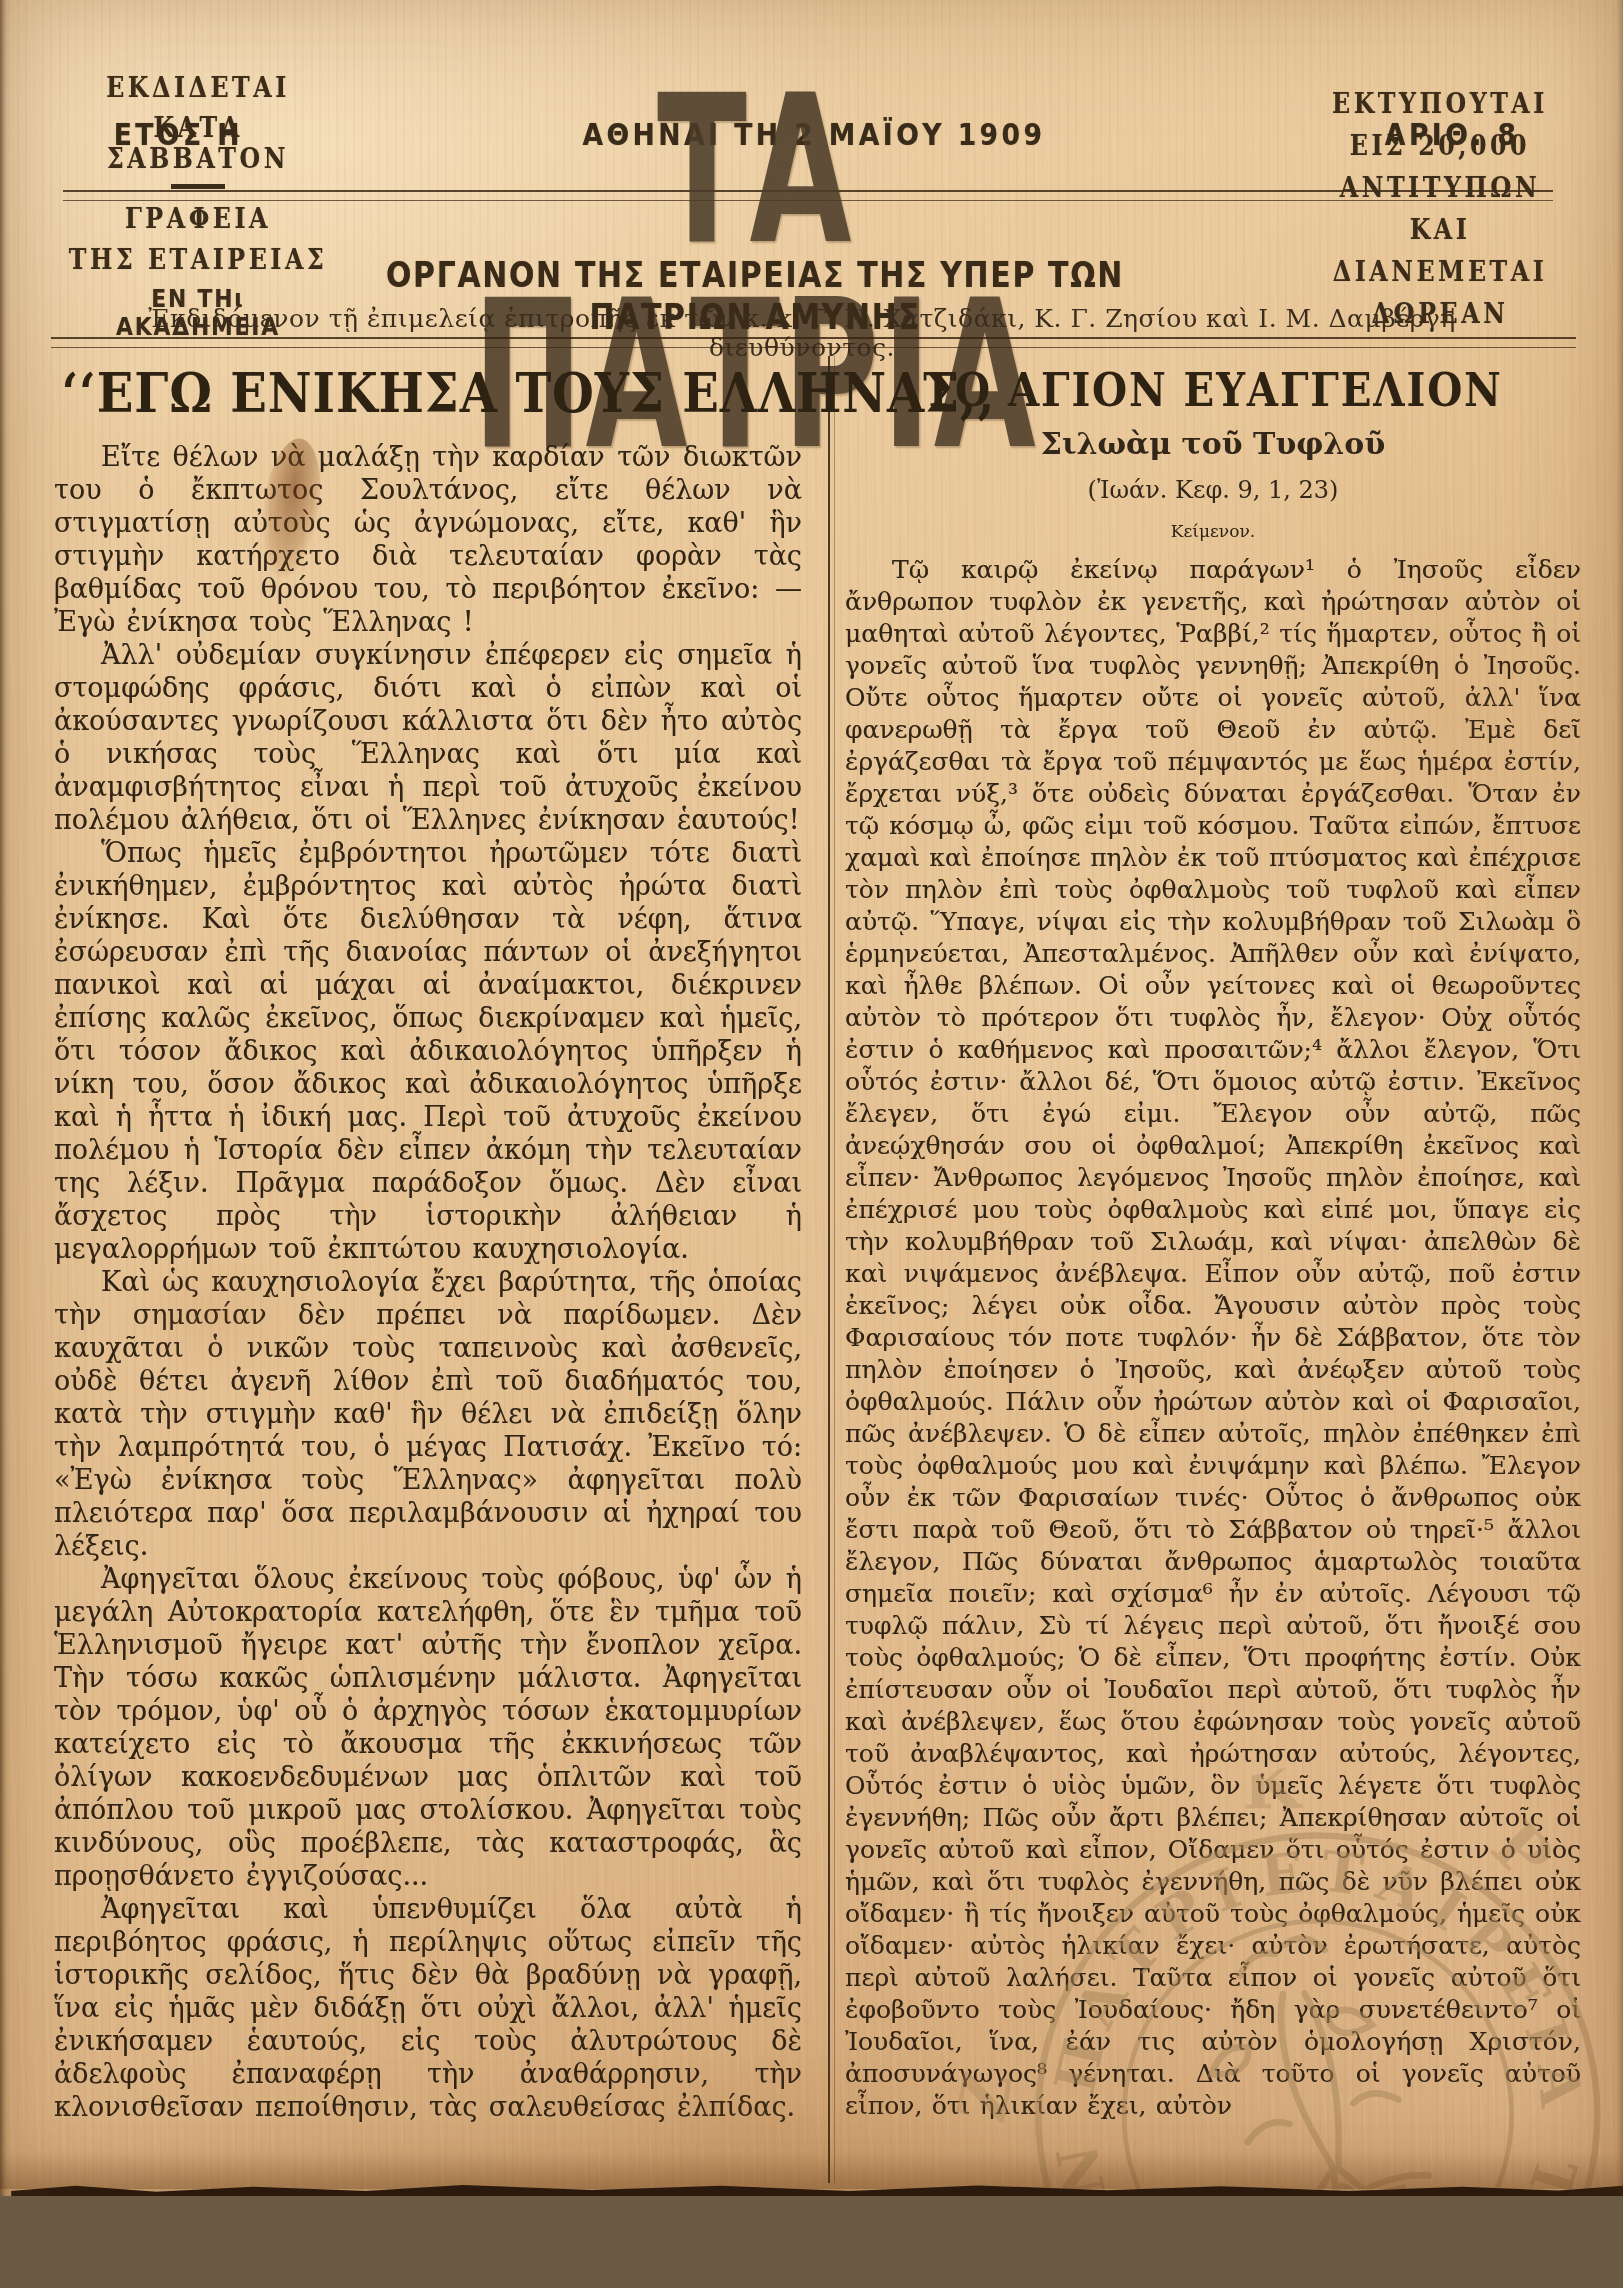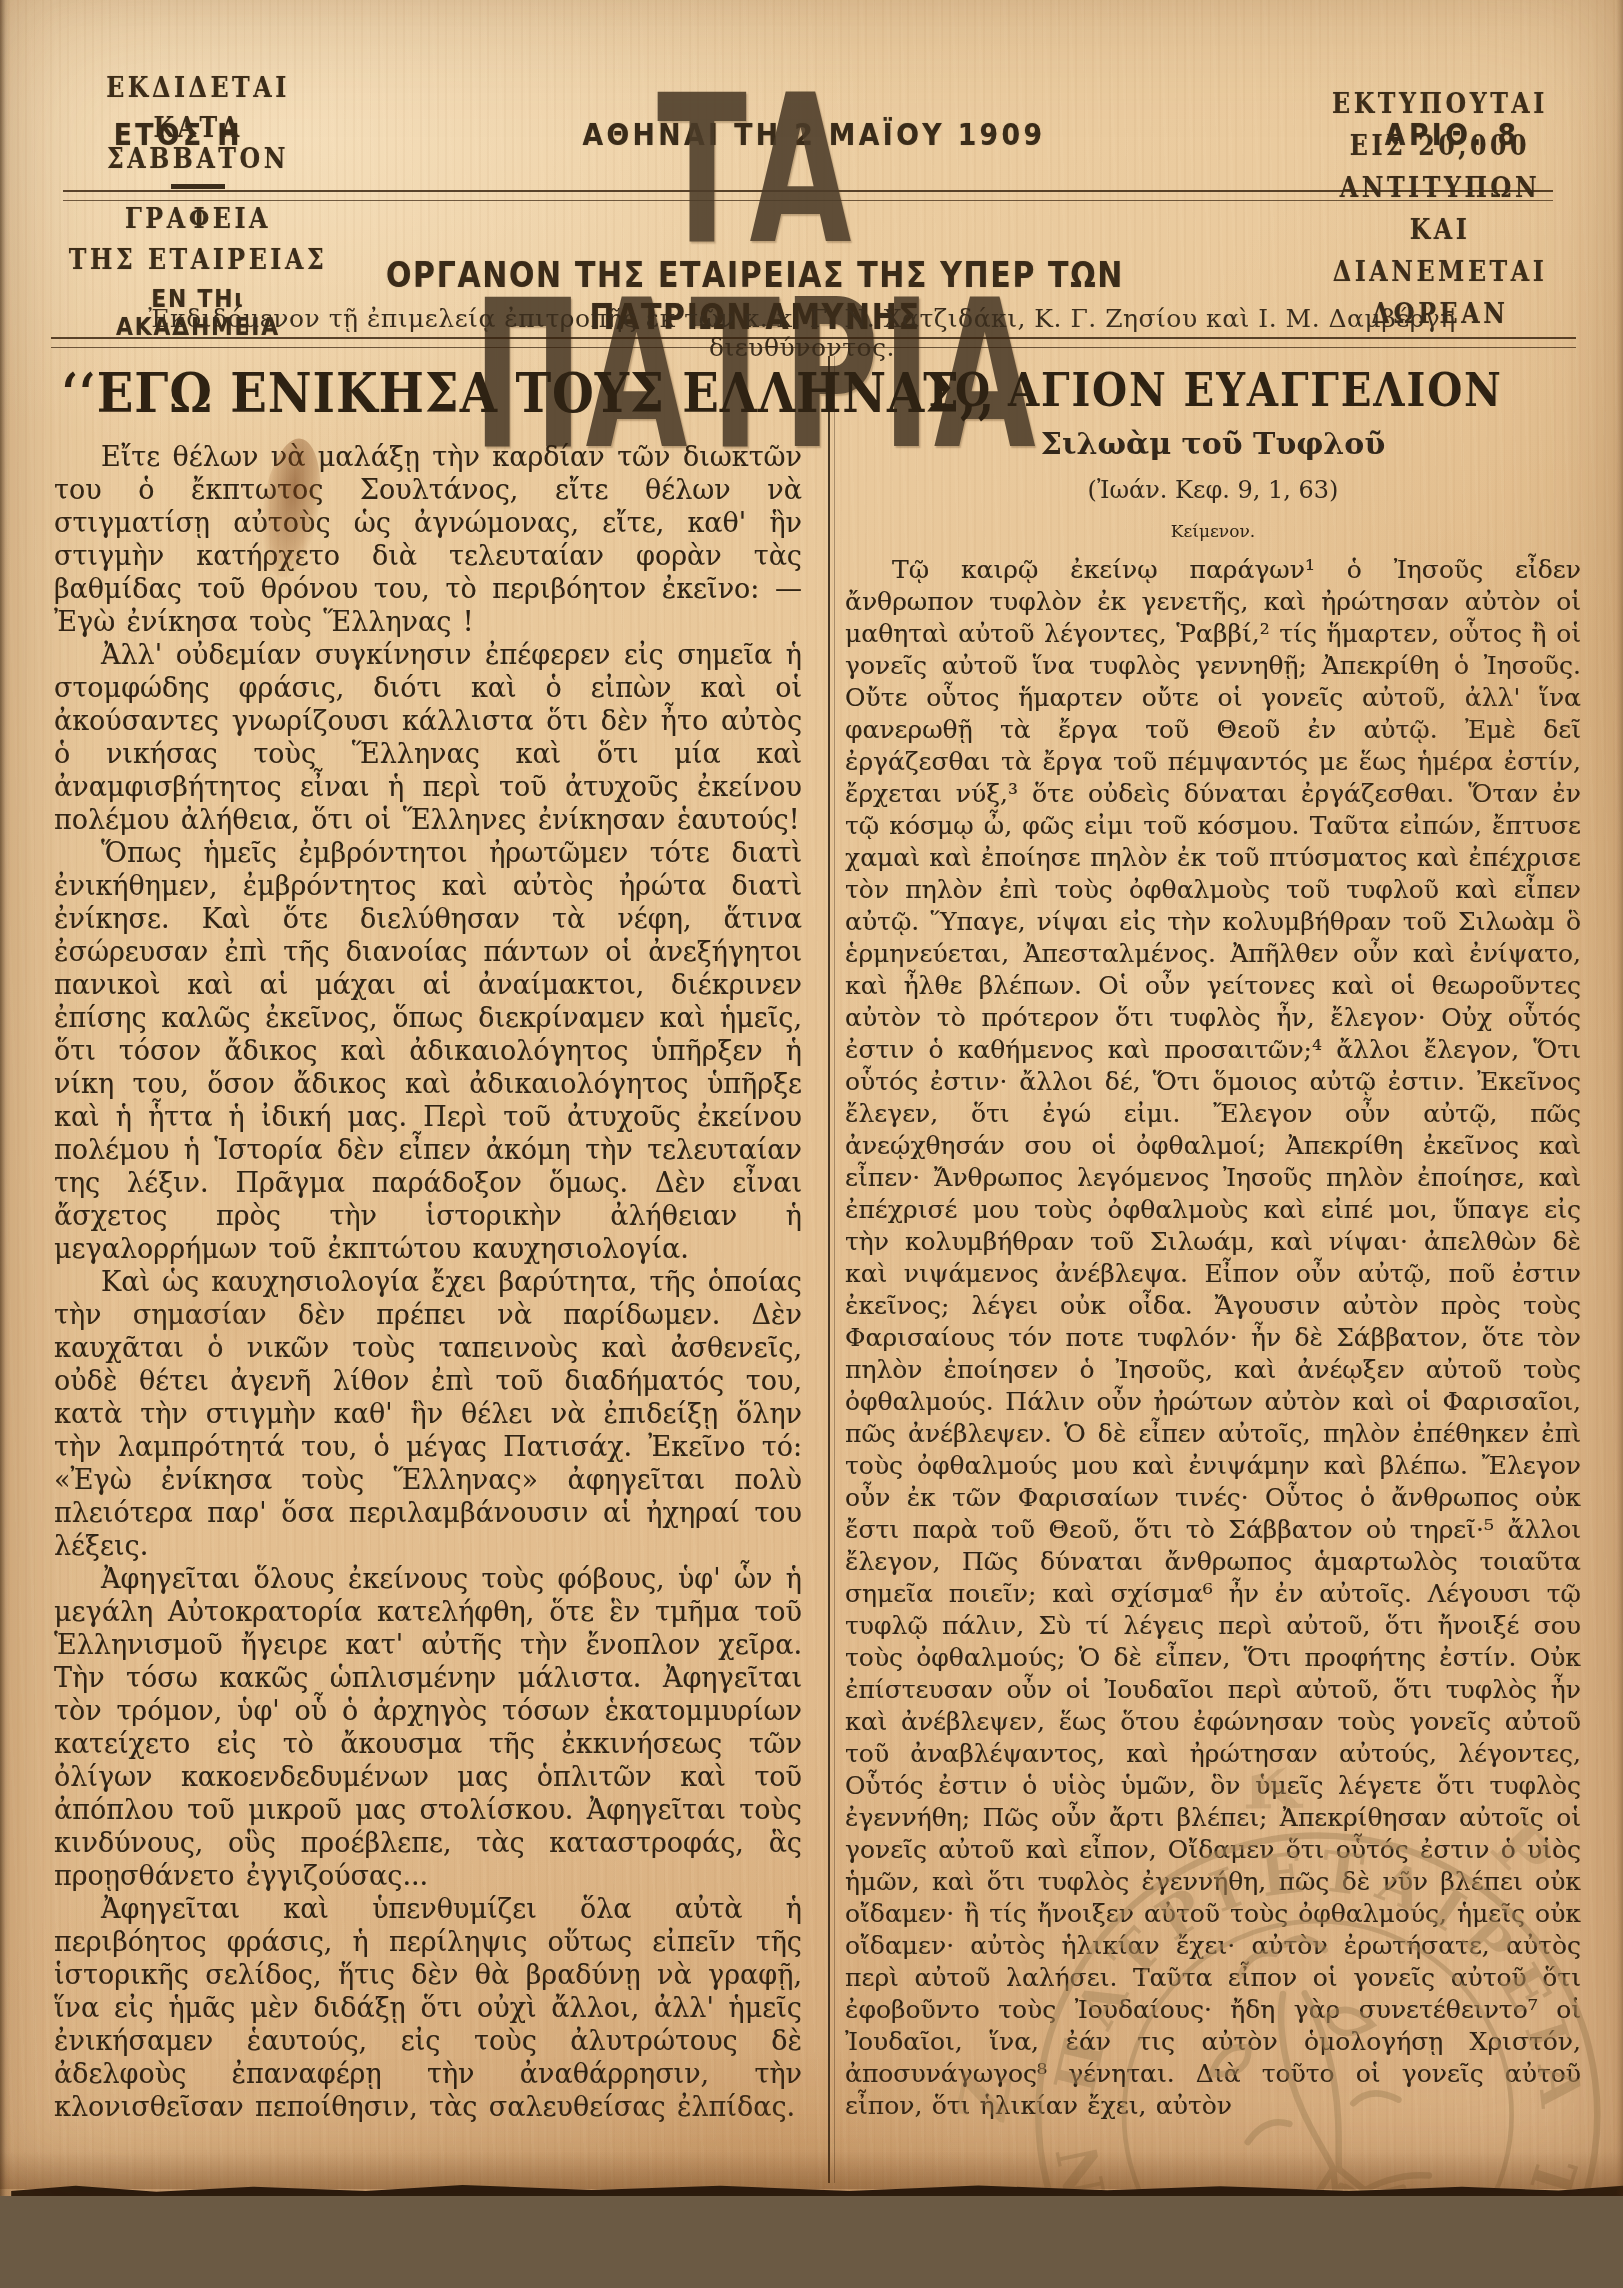--- a/index.html
+++ b/index.html
@@ -157,21 +157,21 @@
       <p>Ὅπως ἡμεῖς ἐμβρόντητοι ἠρωτῶμεν τότε διατὶ ἐνικήθημεν, ἐμβρόντητος καὶ αὐτὸς ἠρώτα διατὶ ἐνίκησε. Καὶ ὅτε διελύθησαν τὰ νέφη, ἅτινα ἐσώρευσαν ἐπὶ τῆς διανοίας πάντων οἱ ἀνεξήγητοι πανικοὶ καὶ αἱ μάχαι αἱ ἀναίμακτοι, διέκρινεν ἐπίσης καλῶς ἐκεῖνος, ὅπως διεκρίναμεν καὶ ἡμεῖς, ὅτι τόσον ἄδικος καὶ ἀδικαιολόγητος ὑπῆρξεν ἡ νίκη του, ὅσον ἄδικος καὶ ἀδικαιολόγητος ὑπῆρξε καὶ ἡ ἧττα ἡ ἰδική μας. Περὶ τοῦ ἀτυχοῦς ἐκείνου πολέμου ἡ Ἱστορία δὲν εἶπεν ἀκόμη τὴν τελευταίαν της λέξιν. Πρᾶγμα παράδοξον ὅμως. Δὲν εἶναι ἄσχετος πρὸς τὴν ἱστορικὴν ἀλήθειαν ἡ μεγαλορρήμων τοῦ ἐκπτώτου καυχησιολογία.</p>
       <p>Καὶ ὡς καυχησιολογία ἔχει βαρύτητα, τῆς ὁποίας τὴν σημασίαν δὲν πρέπει νὰ παρίδωμεν. Δὲν καυχᾶται ὁ νικῶν τοὺς ταπεινοὺς καὶ ἀσθενεῖς, οὐδὲ θέτει ἀγενῆ λίθον ἐπὶ τοῦ διαδήματός του, κατὰ τὴν στιγμὴν καθ' ἣν θέλει νὰ ἐπιδείξῃ ὅλην τὴν λαμπρότητά του, ὁ μέγας Πατισάχ. Ἐκεῖνο τό: «Ἐγὼ ἐνίκησα τοὺς Ἕλληνας» ἀφηγεῖται πολὺ πλειότερα παρ' ὅσα περιλαμβάνουσιν αἱ ἠχηραί του λέξεις.</p>
       <p>Ἀφηγεῖται ὅλους ἐκείνους τοὺς φόβους, ὑφ' ὧν ἡ μεγάλη Αὐτοκρατορία κατελήφθη, ὅτε ἓν τμῆμα τοῦ Ἑλληνισμοῦ ἤγειρε κατ' αὐτῆς τὴν ἔνοπλον χεῖρα. Τὴν τόσω κακῶς ὡπλισμένην μάλιστα. Ἀφηγεῖται τὸν τρόμον, ὑφ' οὗ ὁ ἀρχηγὸς τόσων ἑκατομμυρίων κατείχετο εἰς τὸ ἄκουσμα τῆς ἐκκινήσεως τῶν ὀλίγων κακοενδεδυμένων μας ὁπλιτῶν καὶ τοῦ ἀπόπλου τοῦ μικροῦ μας στολίσκου. Ἀφηγεῖται τοὺς κινδύνους, οὓς προέβλεπε, τὰς καταστροφάς, ἃς προῃσθάνετο ἐγγιζούσας...</p>
       <p>Ἀφηγεῖται καὶ ὑπενθυμίζει ὅλα αὐτὰ ἡ περιβόητος φράσις, ἡ περίληψις οὕτως εἰπεῖν τῆς ἱστορικῆς σελίδος, ἥτις δὲν θὰ βραδύνῃ νὰ γραφῇ, ἵνα εἰς ἡμᾶς μὲν διδάξῃ ὅτι οὐχὶ ἄλλοι, ἀλλ' ἡμεῖς ἐνικήσαμεν ἑαυτούς, εἰς τοὺς ἀλυτρώτους δὲ ἀδελφοὺς ἐπαναφέρῃ τὴν ἀναθάρρησιν, τὴν κλονισθεῖσαν πεποίθησιν, τὰς σαλευθείσας ἐλπίδας.</p>
     </div>
   </div>
 
   <div class="article article-right">
     <h2 class="headline-right">ΤΟ ΑΓΙΟΝ ΕΥΑΓΓΕΛΙΟΝ</h2>
     <h3 class="subhead">Σιλωὰμ τοῦ Τυφλοῦ</h3>
-    <div class="scripture-ref">(Ἰωάν. Κεφ. 9, 1, 63)</div>
+    <div class="scripture-ref">(Ἰωάν. Κεφ. 9, 1, 23)</div>
     <div class="kicker">Κείμενον.</div>
     <div class="body-copy">
       <p>Τῷ καιρῷ ἐκείνῳ παράγων¹ ὁ Ἰησοῦς εἶδεν ἄνθρωπον τυφλὸν ἐκ γενετῆς, καὶ ἠρώτησαν αὐτὸν οἱ μαθηταὶ αὐτοῦ λέγοντες, Ῥαββί,² τίς ἥμαρτεν, οὗτος ἢ οἱ γονεῖς αὐτοῦ ἵνα τυφλὸς γεννηθῇ; Ἀπεκρίθη ὁ Ἰησοῦς. Οὔτε οὗτος ἥμαρτεν οὔτε οἱ γονεῖς αὐτοῦ, ἀλλ' ἵνα φανερωθῇ τὰ ἔργα τοῦ Θεοῦ ἐν αὐτῷ. Ἐμὲ δεῖ ἐργάζεσθαι τὰ ἔργα τοῦ πέμψαντός με ἕως ἡμέρα ἐστίν, ἔρχεται νύξ,³ ὅτε οὐδεὶς δύναται ἐργάζεσθαι. Ὅταν ἐν τῷ κόσμῳ ὦ, φῶς εἰμι τοῦ κόσμου. Ταῦτα εἰπών, ἔπτυσε χαμαὶ καὶ ἐποίησε πηλὸν ἐκ τοῦ πτύσματος καὶ ἐπέχρισε τὸν πηλὸν ἐπὶ τοὺς ὀφθαλμοὺς τοῦ τυφλοῦ καὶ εἶπεν αὐτῷ. Ὕπαγε, νίψαι εἰς τὴν κολυμβήθραν τοῦ Σιλωὰμ ὃ ἑρμηνεύεται, Ἀπεσταλμένος. Ἀπῆλθεν οὖν καὶ ἐνίψατο, καὶ ἦλθε βλέπων. Οἱ οὖν γείτονες καὶ οἱ θεωροῦντες αὐτὸν τὸ πρότερον ὅτι τυφλὸς ἦν, ἔλεγον· Οὐχ οὗτός ἐστιν ὁ καθήμενος καὶ προσαιτῶν;⁴ ἄλλοι ἔλεγον, Ὅτι οὗτός ἐστιν· ἄλλοι δέ, Ὅτι ὅμοιος αὐτῷ ἐστιν. Ἐκεῖνος ἔλεγεν, ὅτι ἐγώ εἰμι. Ἔλεγον οὖν αὐτῷ, πῶς ἀνεῴχθησάν σου οἱ ὀφθαλμοί; Ἀπεκρίθη ἐκεῖνος καὶ εἶπεν· Ἄνθρωπος λεγόμενος Ἰησοῦς πηλὸν ἐποίησε, καὶ ἐπέχρισέ μου τοὺς ὀφθαλμοὺς καὶ εἰπέ μοι, ὕπαγε εἰς τὴν κολυμβήθραν τοῦ Σιλωάμ, καὶ νίψαι· ἀπελθὼν δὲ καὶ νιψάμενος ἀνέβλεψα. Εἶπον οὖν αὐτῷ, ποῦ ἐστιν ἐκεῖνος; λέγει οὐκ οἶδα. Ἄγουσιν αὐτὸν πρὸς τοὺς Φαρισαίους τόν ποτε τυφλόν· ἦν δὲ Σάββατον, ὅτε τὸν πηλὸν ἐποίησεν ὁ Ἰησοῦς, καὶ ἀνέῳξεν αὐτοῦ τοὺς ὀφθαλμούς. Πάλιν οὖν ἠρώτων αὐτὸν καὶ οἱ Φαρισαῖοι, πῶς ἀνέβλεψεν. Ὁ δὲ εἶπεν αὐτοῖς, πηλὸν ἐπέθηκεν ἐπὶ τοὺς ὀφθαλμούς μου καὶ ἐνιψάμην καὶ βλέπω. Ἔλεγον οὖν ἐκ τῶν Φαρισαίων τινές· Οὗτος ὁ ἄνθρωπος οὐκ ἔστι παρὰ τοῦ Θεοῦ, ὅτι τὸ Σάββατον οὐ τηρεῖ·⁵ ἄλλοι ἔλεγον, Πῶς δύναται ἄνθρωπος ἁμαρτωλὸς τοιαῦτα σημεῖα ποιεῖν; καὶ σχίσμα⁶ ἦν ἐν αὐτοῖς. Λέγουσι τῷ τυφλῷ πάλιν, Σὺ τί λέγεις περὶ αὐτοῦ, ὅτι ἤνοιξέ σου τοὺς ὀφθαλμούς; Ὁ δὲ εἶπεν, Ὅτι προφήτης ἐστίν. Οὐκ ἐπίστευσαν οὖν οἱ Ἰουδαῖοι περὶ αὐτοῦ, ὅτι τυφλὸς ἦν καὶ ἀνέβλεψεν, ἕως ὅτου ἐφώνησαν τοὺς γονεῖς αὐτοῦ τοῦ ἀναβλέψαντος, καὶ ἠρώτησαν αὐτούς, λέγοντες, Οὗτός ἐστιν ὁ υἱὸς ὑμῶν, ὃν ὑμεῖς λέγετε ὅτι τυφλὸς ἐγεννήθη; Πῶς οὖν ἄρτι βλέπει; Ἀπεκρίθησαν αὐτοῖς οἱ γονεῖς αὐτοῦ καὶ εἶπον, Οἴδαμεν ὅτι οὗτός ἐστιν ὁ υἱὸς ἡμῶν, καὶ ὅτι τυφλὸς ἐγεννήθη, πῶς δὲ νῦν βλέπει οὐκ οἴδαμεν· ἢ τίς ἤνοιξεν αὐτοῦ τοὺς ὀφθαλμούς, ἡμεῖς οὐκ οἴδαμεν· αὐτὸς ἡλικίαν ἔχει· αὐτὸν ἐρωτήσατε, αὐτὸς περὶ αὐτοῦ λαλήσει. Ταῦτα εἶπον οἱ γονεῖς αὐτοῦ ὅτι ἐφοβοῦντο τοὺς Ἰουδαίους· ἤδη γὰρ συνετέθειντο⁷ οἱ Ἰουδαῖοι, ἵνα, ἐάν τις αὐτὸν ὁμολογήσῃ Χριστόν, ἀποσυνάγωγος⁸ γένηται. Διὰ τοῦτο οἱ γονεῖς αὐτοῦ εἶπον, ὅτι ἡλικίαν ἔχει, αὐτὸν</p>
     </div>
   </div>
 
   <div class="stain stain-ink"></div>
   <div class="stain stain-a"></div>
   <div class="stain stain-b"></div>
   <div class="stain stain-c"></div>

